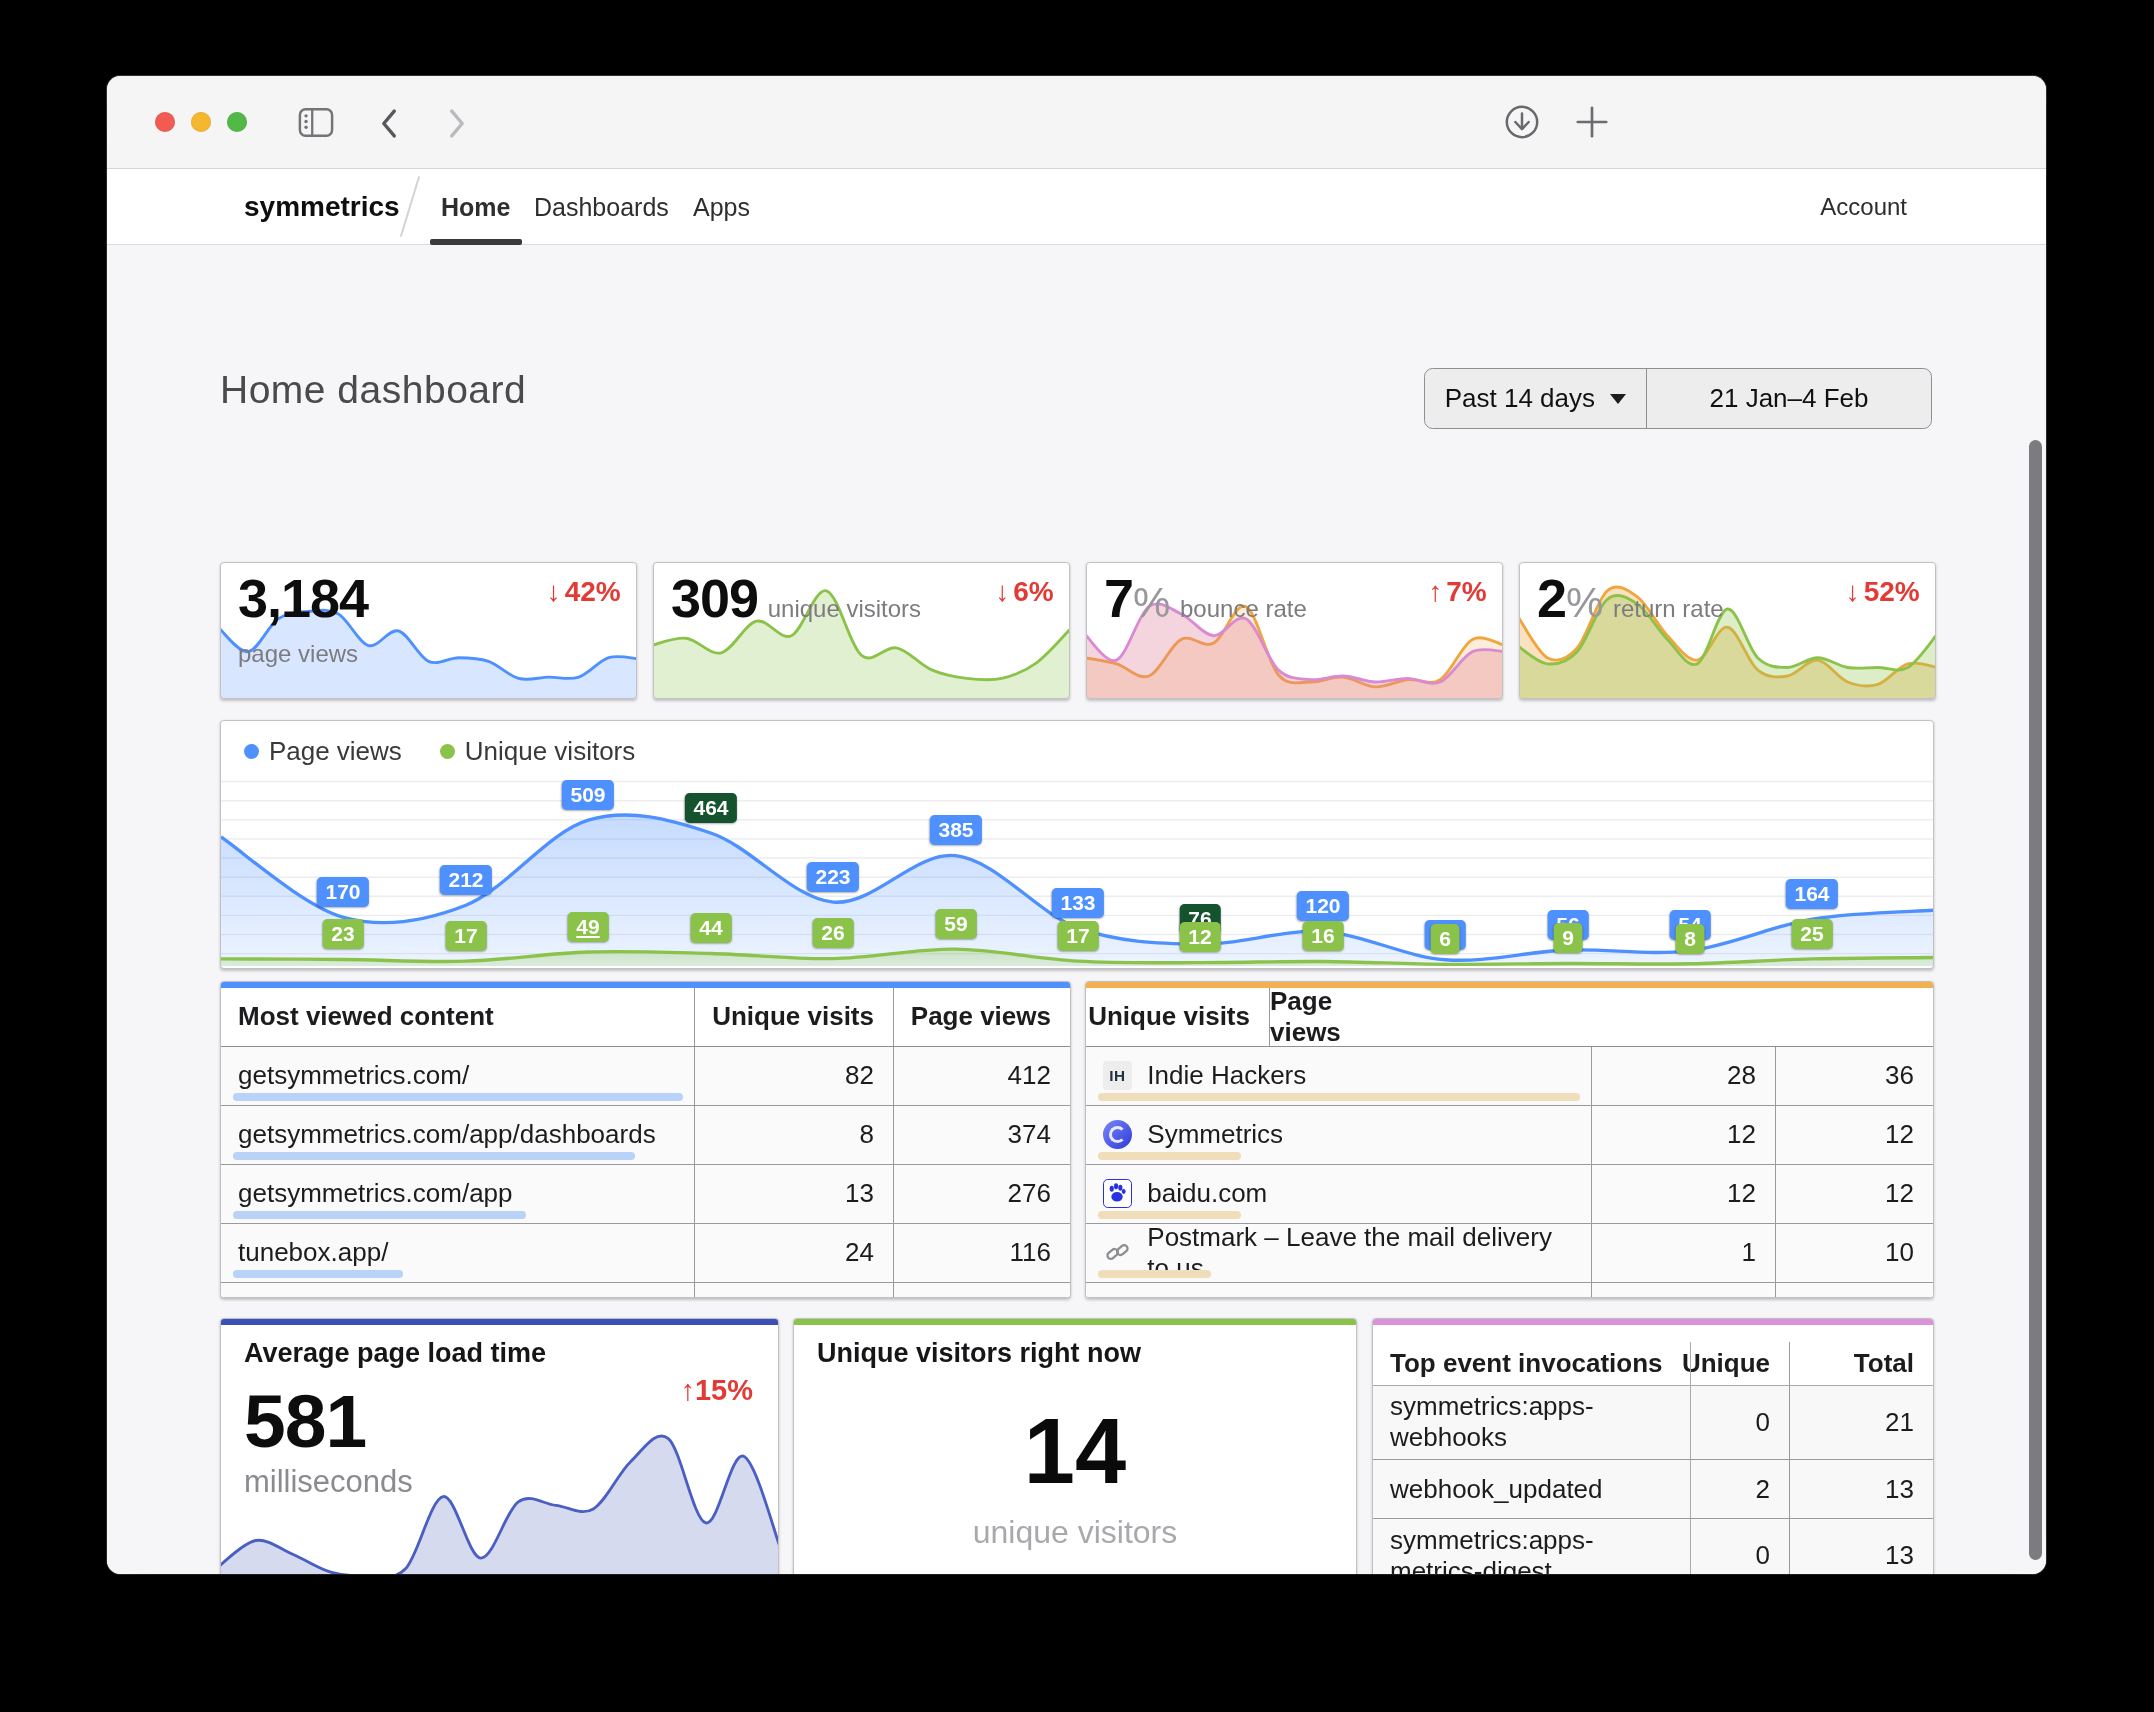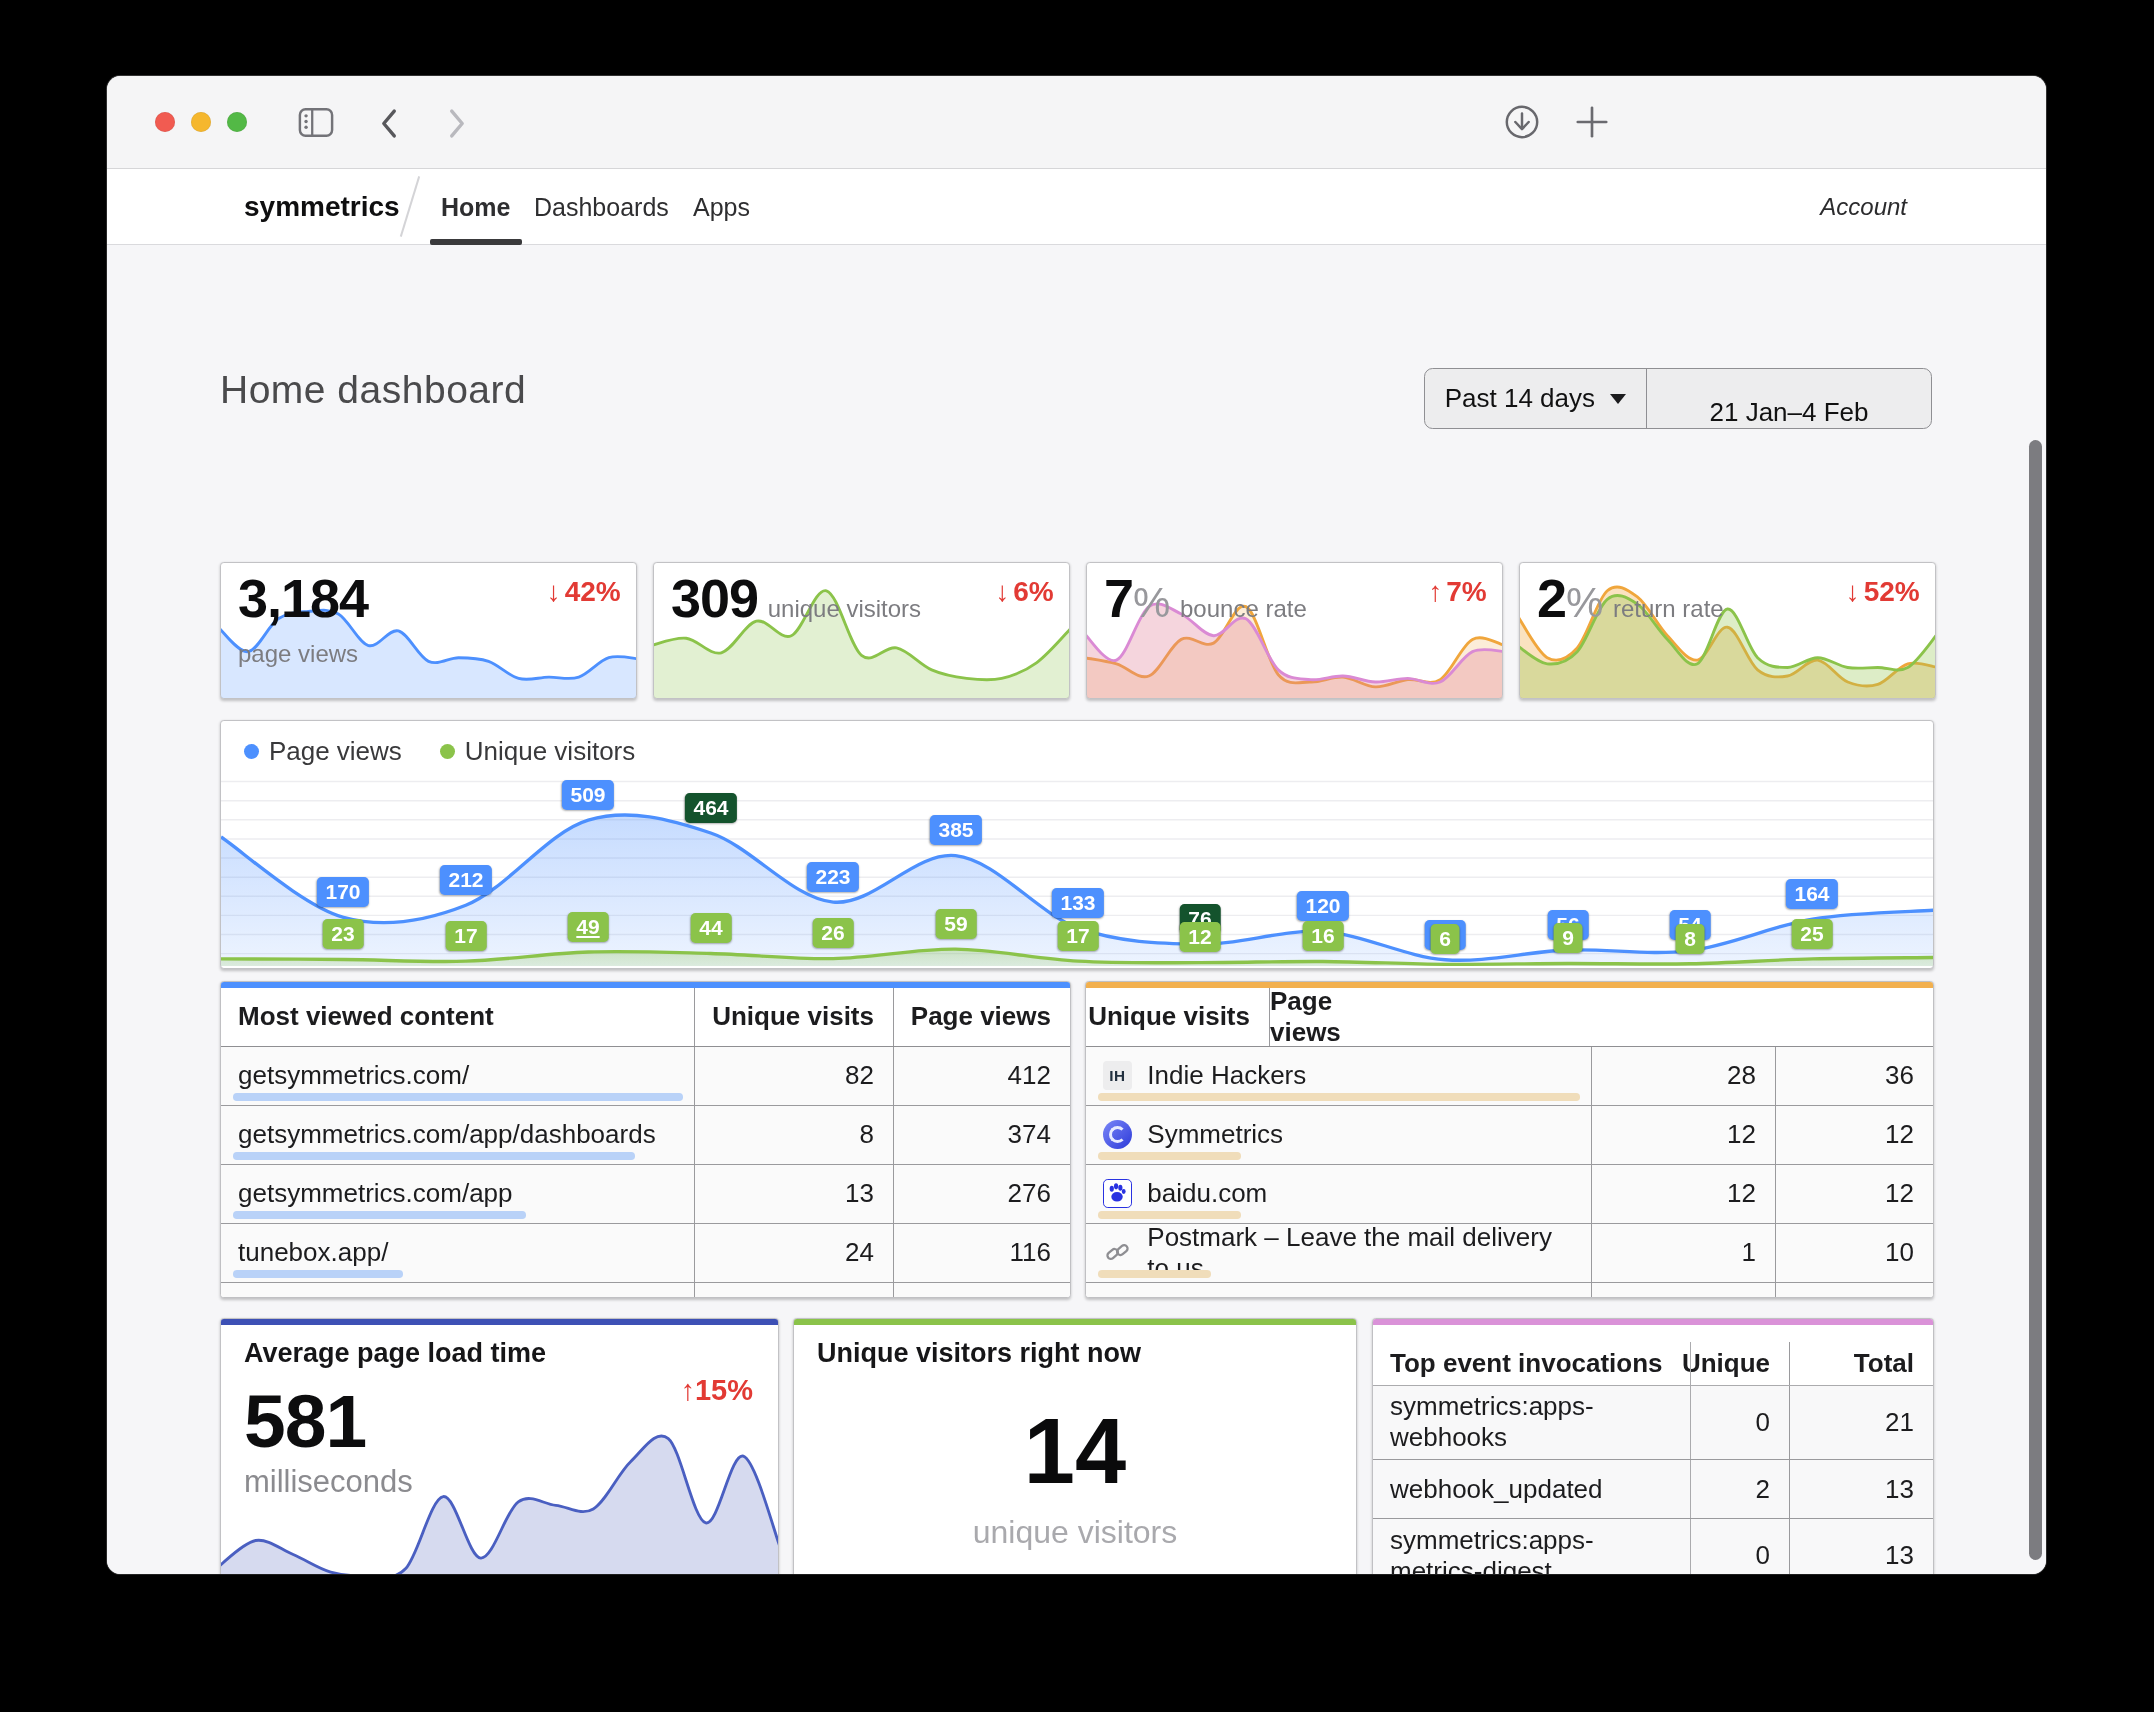--- a/index.html
+++ b/index.html
@@ -25,31 +25,31 @@
   .toolbar .icon-abs { position:absolute; }
 
   
   .nav { position:relative; height:76px; background:#fff; border-bottom:1px solid #dadadd; }
   .logo { position:absolute; left:137px; top:0; height:76px; display:flex; align-items:center;
     font-size:28px; font-weight:bold; color:#0f0f10; }
   .nav-slash { position:absolute; left:302px; top:5.7px; width:1.9px; height:63px; background:#d4d4d7; transform:rotate(17deg); }
   .tab { position:absolute; top:0; height:76px; display:flex; align-items:center; font-size:25px; color:#2e2e30; cursor:default; }
   .tab.active { font-weight:bold; }
   .tab.active::after { content:""; position:absolute; left:-11.5px; right:-11.5px; bottom:0; height:5.7px; background:#3a3a3c; border-radius:1.9px; }
-  .account { position:absolute; right:139px; top:0; height:76px; display:flex; align-items:center; font-size:24px; color:#2c2c2e;font-style:italic; }
+  .account { position:absolute; right:139px; top:0; height:76px; display:flex; align-items:center; font-size:24px; color:#2c2c2e; }
 
   
   .content { position:absolute; left:0; top:170px; right:0; bottom:0; background:#f6f6f8; }
   .page-title { position:absolute; left:113px; top:122px; font-size:39px; font-weight:400; color:#4a4a4c; letter-spacing:0.5px; }
 
   .daterange { position:absolute; left:1317px; top:122px; height:61px; display:flex;
     border:1.9px solid #8f8f93; border-radius:8.6px; background:#ededee; overflow:hidden; }
   .daterange .seg { display:flex; align-items:center; justify-content:center; font-size:26px; color:#111; }
   .daterange .seg1 { width:222px; border-right:1.9px solid #8f8f93; }
-  .daterange .seg2 { width:284px;align-items:flex-end; }
+  .daterange .seg2 { width:284px; }
   .caret { width:0; height:0; border-left:8.6px solid transparent; border-right:8.6px solid transparent;
     border-top:10.5px solid #1c1c1e; margin-left:15.3px; }
 
   
   .card { position:absolute; background:#fff; border:1px solid #c2c2c5; border-radius:3.8px;
     box-shadow:0 1.9px 2.9px rgba(0,0,0,0.22); overflow:hidden; }
   .stat { top:316px; width:417px; height:137px; }
   .stat .spark, .spark-wrap svg { position:absolute; left:0; top:0; width:100%; height:100%; }
   .stat-inner { position:absolute; left:17px; top:7.6px; z-index:2; }
   .big { font-size:54px; font-weight:bold; color:#0d0d0e; letter-spacing:-1px; line-height:1.0; }

